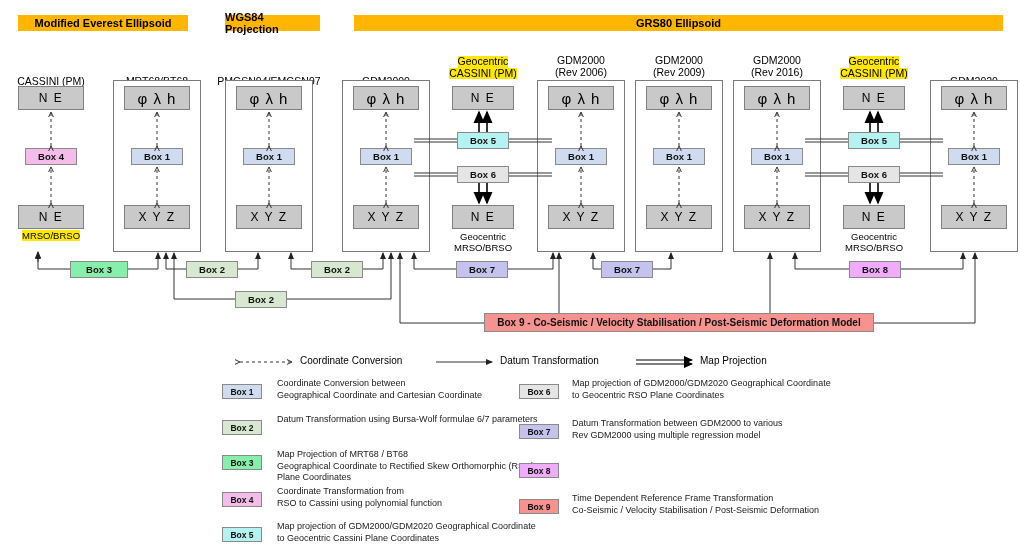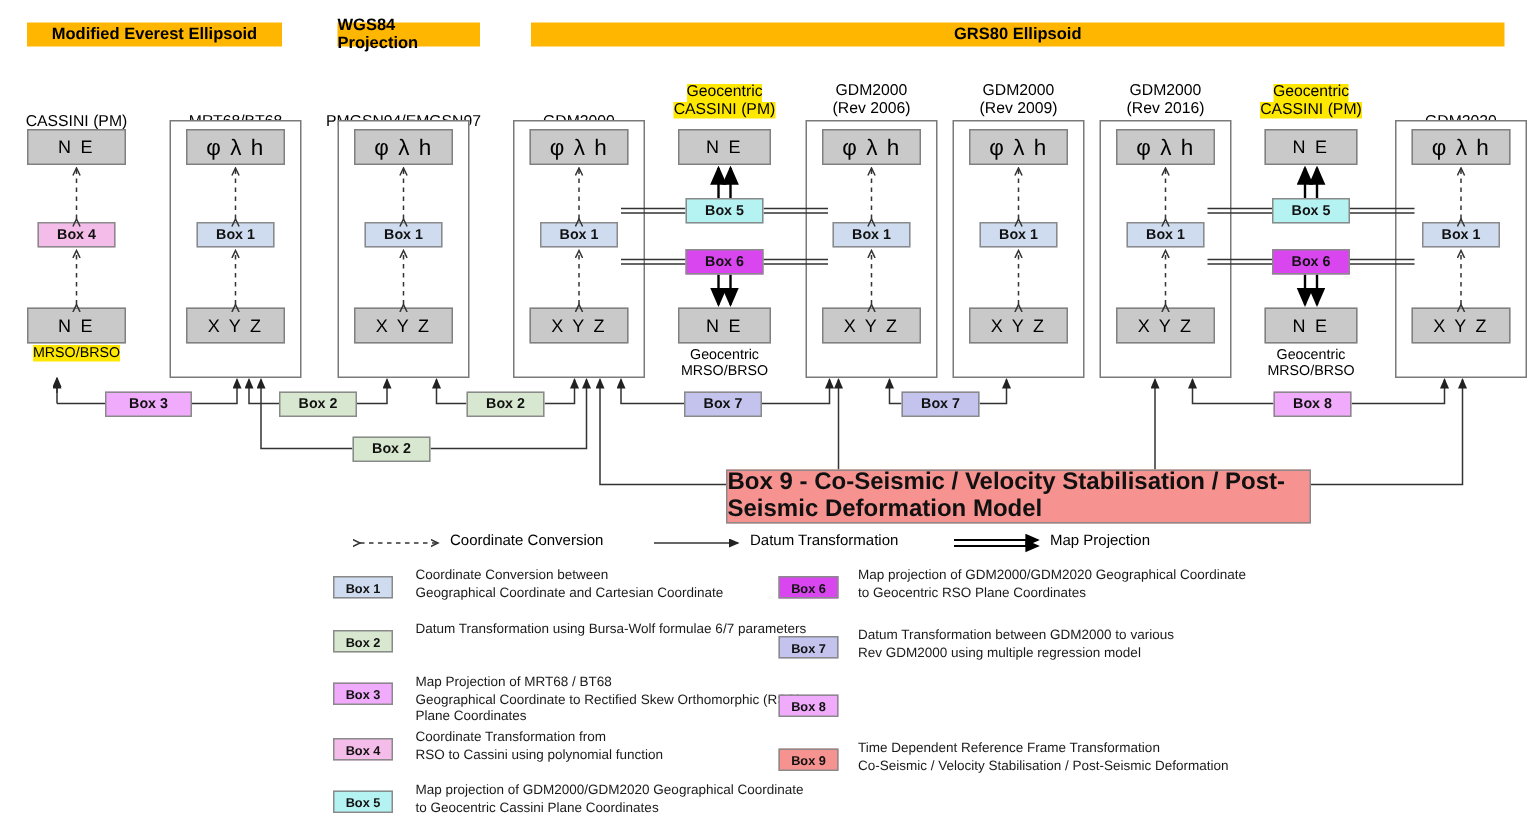--- a/index.html
+++ b/index.html
@@ -20,24 +20,24 @@
   .node{border:1px solid #808080;background:#C9C9C9;display:flex;
         align-items:center;justify-content:center;font-size:12px;
         letter-spacing:1.5px;color:#000;}
   .node.sym{font-size:15px;letter-spacing:1px;}
 
   
   .pbox{border:1px solid #8a8a8a;display:flex;align-items:center;
         justify-content:center;font-size:9.5px;font-weight:700;color:#111;}
   .b1{background:#CFDCF0;}
   .b2{background:#D8E8D0;}
-  .b3{background:#f0abfc;}
+  .b3{background:#86efac;}
   .b4{background:#F4BCE8;}
   .b5{background:#B5F2F2;}
-  .b6{background:#d946ef;}
+  .b6{background:#e5e5e5;}
   .b7{background:#C3C3EE;}
   .b8{background:#f0abfc;}
   .b9{background:#F6928F;}
 
   
   .lbl{font-size:9.5px;text-align:center;line-height:11px;color:#000;}
   .hl{background:#FFE800;}
   .hl-wrap{display:inline-block;}
 
   
@@ -110,21 +110,21 @@
     <div class="abs node sym" style="left: 941px; top: 86px; width: 66px; height: 24px;">φ λ h</div>
     <div class="abs pbox b1" style="left: 948px; top: 148px; width: 52px; height: 17px;">Box 1</div>
     <div class="abs node" style="left: 941px; top: 205px; width: 66px; height: 24px;">X Y Z</div>
     <div class="abs pbox b3" style="left: 70px; top: 261px; width: 58px; height: 17px; z-index: 4;">Box 3</div>
     <div class="abs pbox b2" style="left: 186px; top: 261px; width: 52px; height: 17px; z-index: 4;">Box 2</div>
     <div class="abs pbox b2" style="left: 311px; top: 261px; width: 52px; height: 17px; z-index: 4;">Box 2</div>
     <div class="abs pbox b2" style="left: 235px; top: 291px; width: 52px; height: 17px; z-index: 4;">Box 2</div>
     <div class="abs pbox b7" style="left: 456px; top: 261px; width: 52px; height: 17px; z-index: 4;">Box 7</div>
     <div class="abs pbox b7" style="left: 601px; top: 261px; width: 52px; height: 17px; z-index: 4;">Box 7</div>
     <div class="abs pbox b8" style="left: 849px; top: 261px; width: 52px; height: 17px; z-index: 4;">Box 8</div>
-    <div class="abs pbox b9" style="left: 484px; top: 313px; width: 390px; height: 36px; z-index: 4; font-size: 16px;">Box 9 - Co-Seismic / Velocity Stabilisation / Post-Seismic Deformation Model</div>
+    <div class="abs pbox b9" style="left: 484px; top: 313px; width: 390px; height: 19px; z-index: 4; font-size: 10px;">Box 9 - Co-Seismic / Velocity Stabilisation / Post-Seismic Deformation Model</div>
     <svg class="layer" viewBox="0 0 1021 558">
       <defs>
         <marker id="ah" markerWidth="7" markerHeight="7" refX="6" refY="3" orient="auto">
           <path d="M0,0 L7,3 L0,6 z" fill="#222"></path>
         </marker>
         <marker id="ahb" markerWidth="8" markerHeight="8" refX="7" refY="3.5" orient="auto">
           <path d="M0,0 L8,3.5 L0,7 z" fill="#000"></path>
         </marker>
         <marker id="ahd" markerWidth="6" markerHeight="6" refX="5" refY="3" orient="auto">
           <path d="M0,0.6 L5,3 L0,5.4" fill="none" stroke="#333" stroke-width="1"></path>

